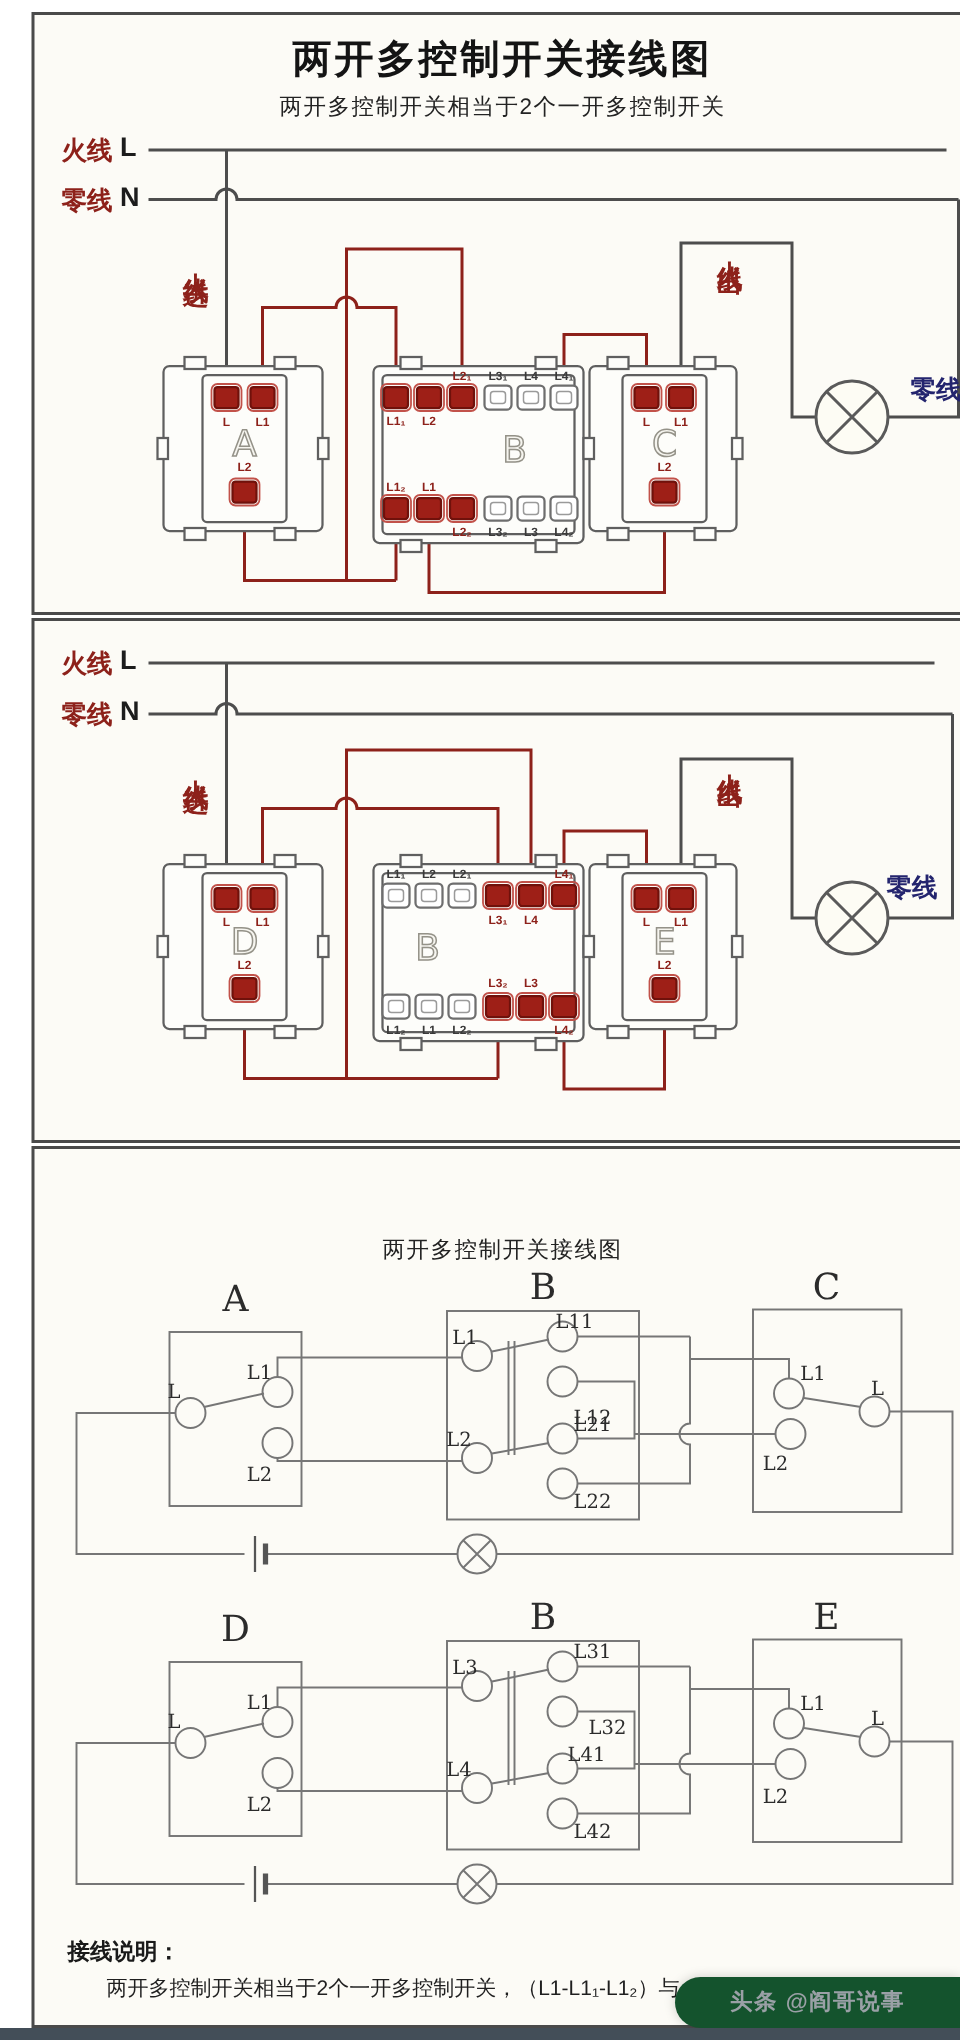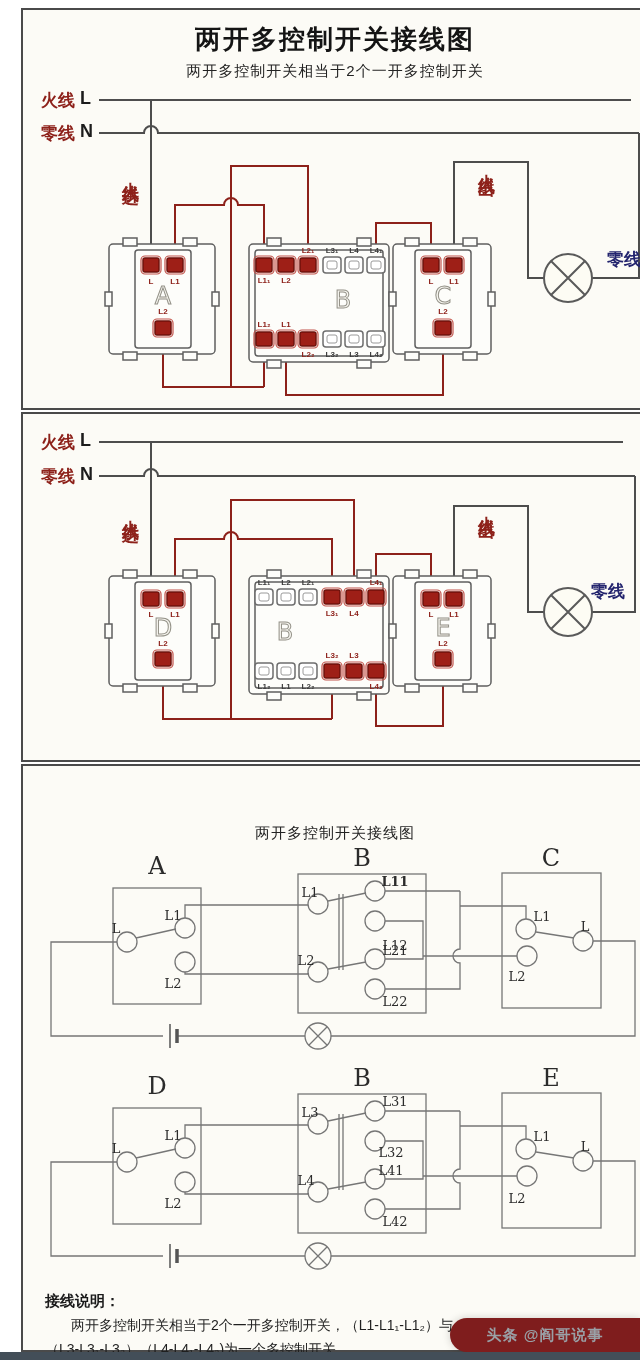--- a/index.html
+++ b/index.html
@@ -19,21 +19,21 @@
   .vert{writing-mode:vertical-rl;text-orientation:upright;font-size:17px;font-weight:bold;color:#8d211a;letter-spacing:3px;}
   .navy{font-size:17px;font-weight:bold;color:#23246e;}
   .sw-letter{font-size:24px;font-family:"DejaVu Sans",sans-serif;color:#f6f5ef;-webkit-text-stroke:1px #949288;}
   .tl{font-size:8px;font-weight:bold;}
   .tl.r{color:#8d211a;} .tl.d{color:#3a3a3a;}
   .ser{font-family:"DejaVu Serif","Liberation Serif",serif;color:#2b2b2b;}
   .sch-letter{font-size:24px;}
   .sch-lbl{font-size:13px;}
   .notes-h{font-size:15px;font-weight:bold;color:#1a1a1a;}
   .notes-t{font-size:14px;color:#1f1f1f;}
-  .watermark{position:absolute;right:0;top:1318px;width:190px;height:34px;background:#7f1d1d;
+  .watermark{position:absolute;right:0;top:1318px;width:190px;height:34px;background:#14532d;
      border-radius:18px 0 0 18px;box-shadow:0 0 8px rgba(0,0,0,.18);line-height:34px;text-align:center;
      color:#9aa0a6;font-weight:bold;font-size:15px;letter-spacing:1px;}
   .botbar{position:absolute;left:0;top:1352px;width:640px;height:8px;background:#434e58;}
 </style>
 </head>
 <body>
 
 <div id="panel1" class="panel">
   <svg width="624" height="398" viewBox="0 0 624 398">
     <g stroke="#4d4d4d" stroke-width="2" fill="none">
@@ -378,43 +378,42 @@
   <div class="s sub-title" style="top:58px;">两开多控制开关接线图</div>
 
   <span class="s cx ser sch-letter" style="left:134px;top:86px;">A</span>
   <span class="s cx ser sch-letter" style="left:339px;top:78px;">B</span>
   <span class="s cx ser sch-letter" style="left:528px;top:78px;">C</span>
   <span class="s cx ser sch-lbl" style="left:93px;top:155px;">L</span>
   <span class="s cx ser sch-lbl" style="left:150px;top:142px;">L1</span>
   <span class="s cx ser sch-lbl" style="left:150px;top:210px;">L2</span>
   <span class="s cx ser sch-lbl" style="left:287px;top:119px;">L1</span>
   <span class="s cx ser sch-lbl" style="left:283px;top:187px;">L2</span>
-  <span class="s cx ser sch-lbl" style="left:372px;top:108px;font-weight:bold;">L11</span>
+  <span class="s cx ser sch-lbl" style="left:360px;top:108px;">L11</span>
   <span class="s cx ser sch-lbl" style="left:372px;top:172px;text-align:right;">L12</span>
   <span class="s cx ser sch-lbl" style="left:372px;top:177px;">L21</span>
   <span class="s cx ser sch-lbl" style="left:372px;top:228px;">L22</span>
   <span class="s cx ser sch-lbl" style="left:519px;top:143px;">L1</span>
   <span class="s cx ser sch-lbl" style="left:562px;top:153px;">L</span>
   <span class="s cx ser sch-lbl" style="left:494px;top:203px;">L2</span>
 
   <span class="s cx ser sch-letter" style="left:134px;top:306px;">D</span>
   <span class="s cx ser sch-letter" style="left:339px;top:298px;">B</span>
   <span class="s cx ser sch-letter" style="left:528px;top:298px;">E</span>
   <span class="s cx ser sch-lbl" style="left:93px;top:375px;">L</span>
   <span class="s cx ser sch-lbl" style="left:150px;top:362px;">L1</span>
   <span class="s cx ser sch-lbl" style="left:150px;top:430px;">L2</span>
   <span class="s cx ser sch-lbl" style="left:287px;top:339px;">L3</span>
   <span class="s cx ser sch-lbl" style="left:283px;top:407px;">L4</span>
   <span class="s cx ser sch-lbl" style="left:372px;top:328px;">L31</span>
-  <span class="s cx ser sch-lbl" style="left:368px;top:379px;">L32</span>
+  <span class="s cx ser sch-lbl" style="left:382px;top:379px;">L32</span>
   <span class="s cx ser sch-lbl" style="left:368px;top:397px;">L41</span>
   <span class="s cx ser sch-lbl" style="left:372px;top:448px;">L42</span>
   <span class="s cx ser sch-lbl" style="left:519px;top:363px;">L1</span>
   <span class="s cx ser sch-lbl" style="left:562px;top:373px;">L</span>
   <span class="s cx ser sch-lbl" style="left:494px;top:425px;">L2</span>
 
   <div class="s notes-h" style="left:22px;top:526px;">接线说明：</div>
   <div class="s notes-t" style="left:48px;top:551px;width:560px;white-space:nowrap;overflow:hidden;">两开多控制开关相当于2个一开多控制开关，（L1-L1₁-L1₂）与（L2-L2₁-L2₂）为</div>
-  <div class="s notes-t" style="left:22px;top:575px;">（L3-L3₁-L3₂）（L4-L4₁-L4₂)为一个多控制开关。</div>
 </div>
 
 <div class="watermark">头条 @阎哥说事</div>
 <div class="botbar"></div>
 
 </body></html>

